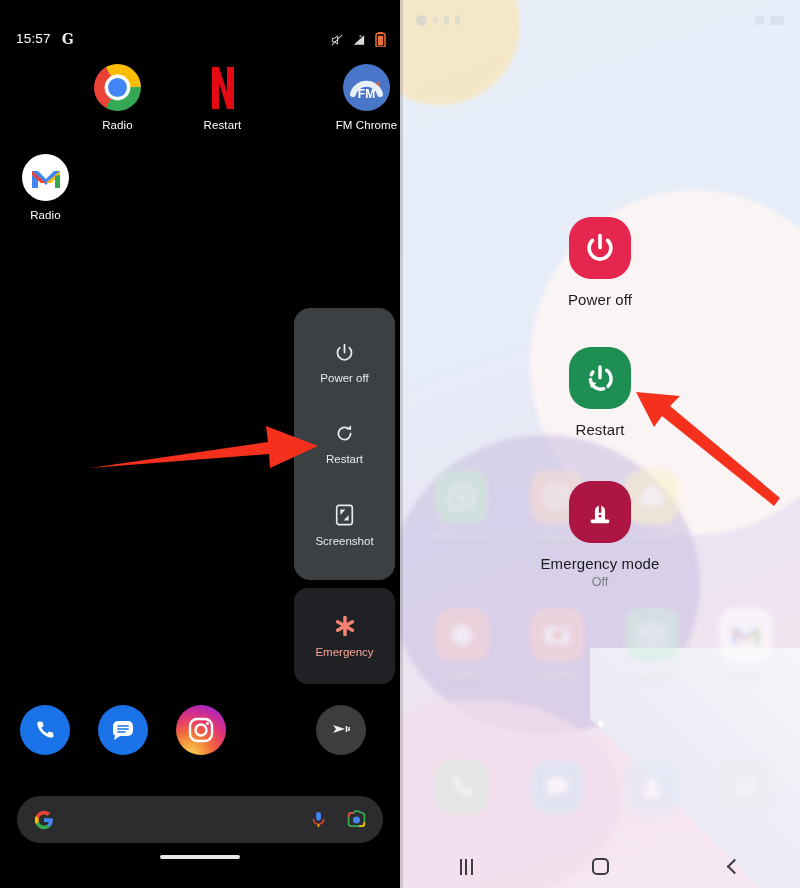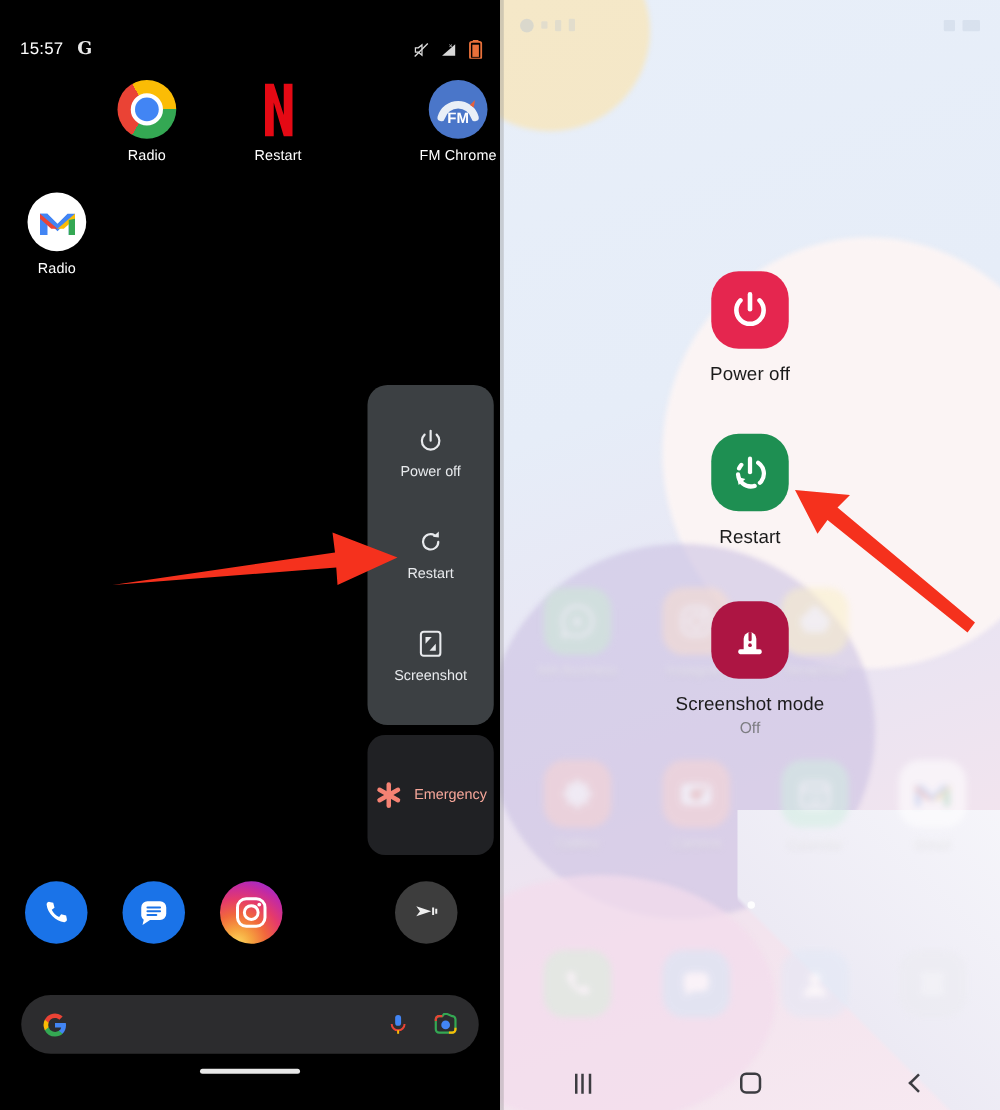--- a/index.html
+++ b/index.html
@@ -73,21 +73,21 @@
     background:#3c4043; border-radius:16px;
     display:flex; flex-direction:column; justify-content:space-around;
     align-items:center; padding:14px 0;
     z-index:6;
   }
   .l-pm-item { display:flex; flex-direction:column; align-items:center; gap:9px; }
   .l-pm-lbl { color:#e8eaed; font-size:11.5px; }
   .l-emerg {
     position:absolute; left:294px; top:588px; width:101px; height:96px;
     background:#202124; border-radius:14px;
-    display:flex; align-items:center; justify-content:center; gap:8px;
+    display:flex; flex-direction:column; align-items:center; justify-content:center; gap:8px;
     z-index:6;
   }
   .l-emerg-lbl { color:#f7a79a; font-size:11.5px; }
 
   
   .l-dock {
     position:absolute; left:0; top:700px; width:400px; height:60px;
     display:flex; align-items:center; padding:0 16px;
   }
   .l-dock-ico { width:50px; height:50px; border-radius:50%; position:relative;
@@ -548,21 +548,21 @@
 
       <div class="r-pm-item" style="top:481px">
         <div class="r-pm-ico sq-emerg">
           <svg width="32" height="32" viewBox="0 0 24 24">
             <path d="M8.2 18 v-6.8 a3.8 3.8 0 0 1 7.6 0 V18z" fill="#fff"></path>
             <rect x="5" y="17.6" width="14" height="2.9" rx="1.1" fill="#fff"></rect>
             <rect x="11.1" y="7.2" width="1.9" height="5.6" rx=".9" fill="#ad1543"></rect>
             <circle cx="12" cy="15.1" r="1.1" fill="#ad1543"></circle>
           </svg>
         </div>
-        <span class="r-pm-lbl">Screenshot mode</span>
+        <span class="r-pm-lbl">Emergency mode</span>
         <span class="r-pm-sub">Off</span>
       </div>
     </div>
 
     <div class="r-pageind"></div>
 
 
     <div class="r-navbar">
       <div class="nav-recents">
           <i></i>

